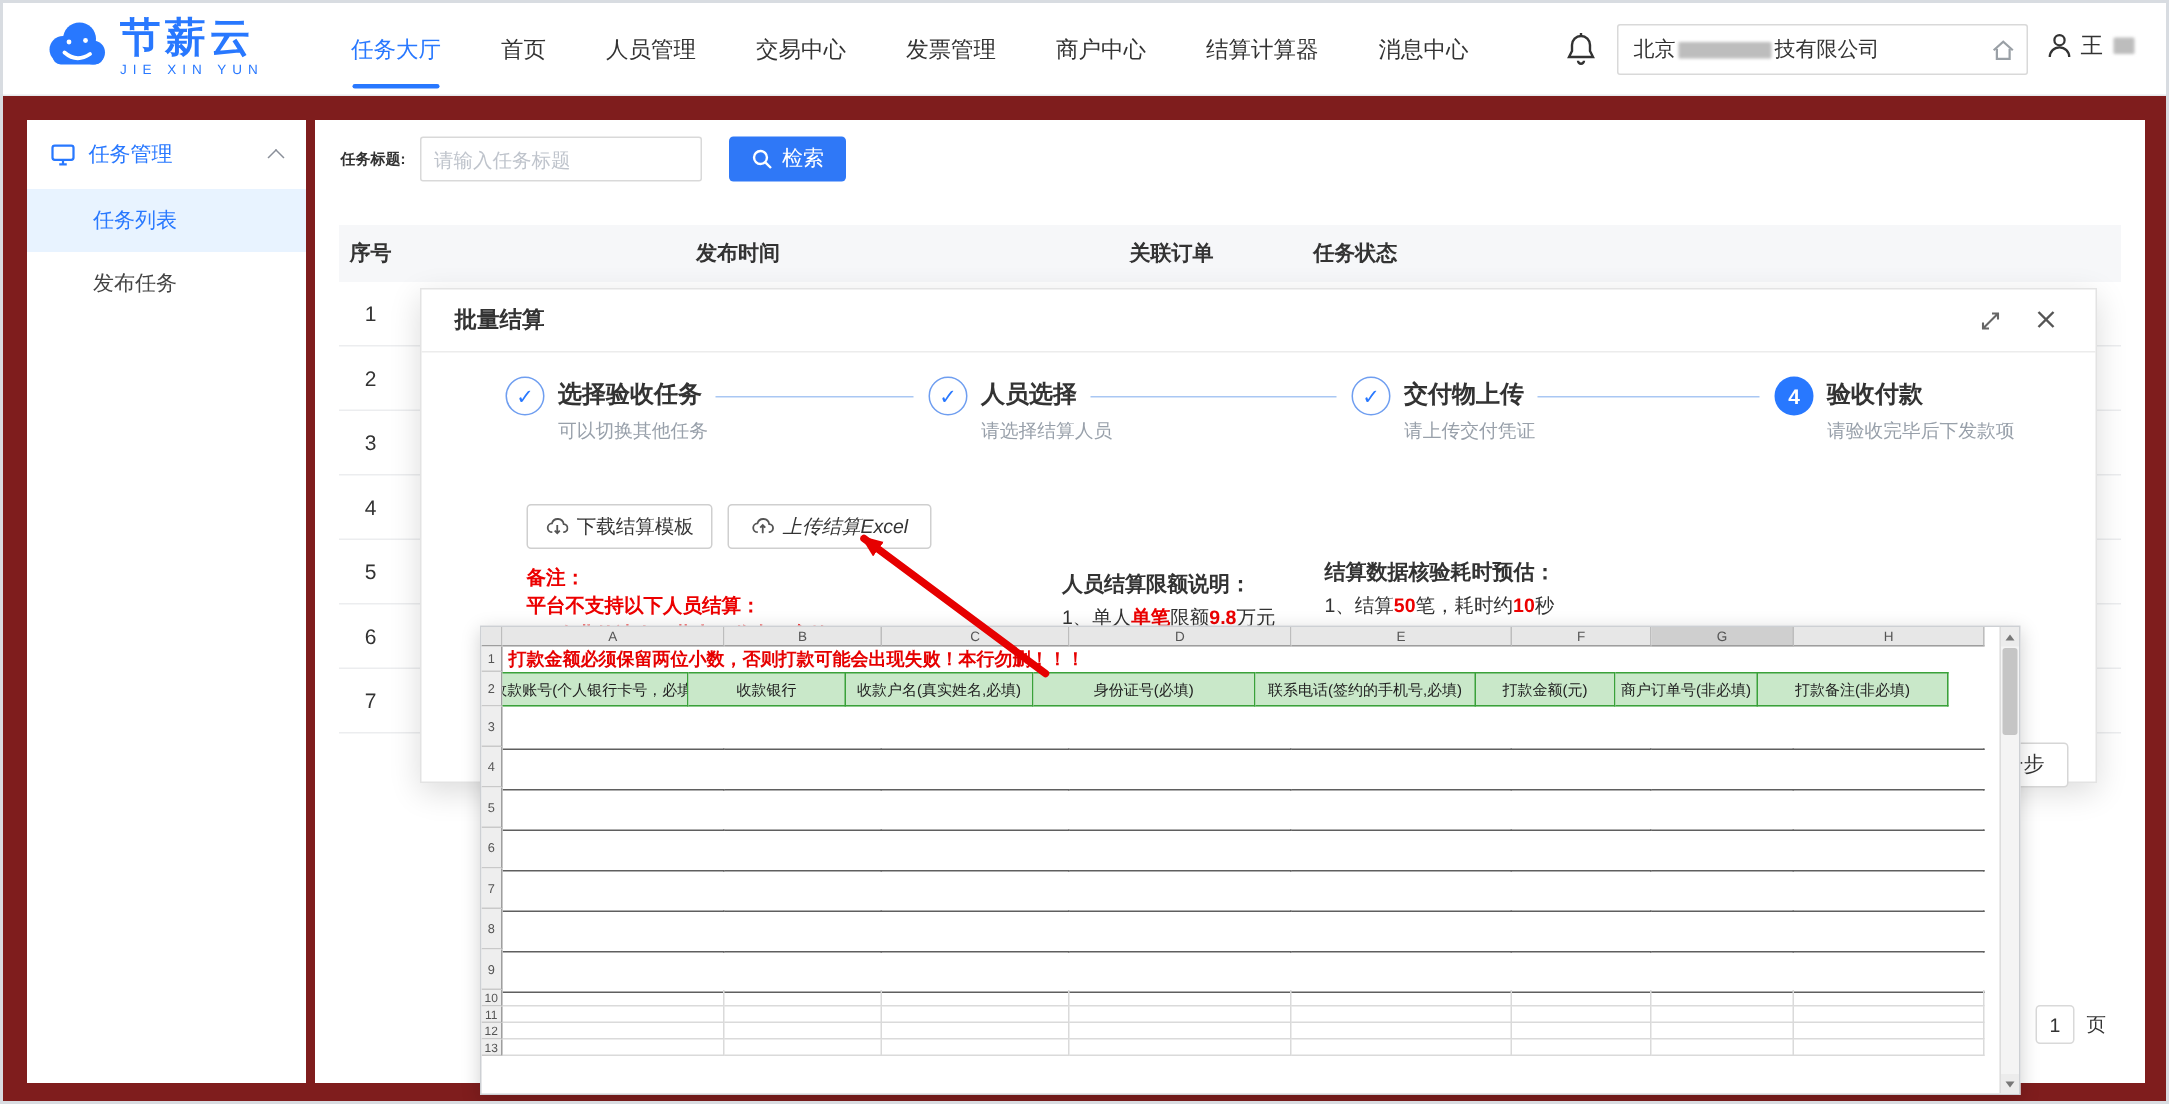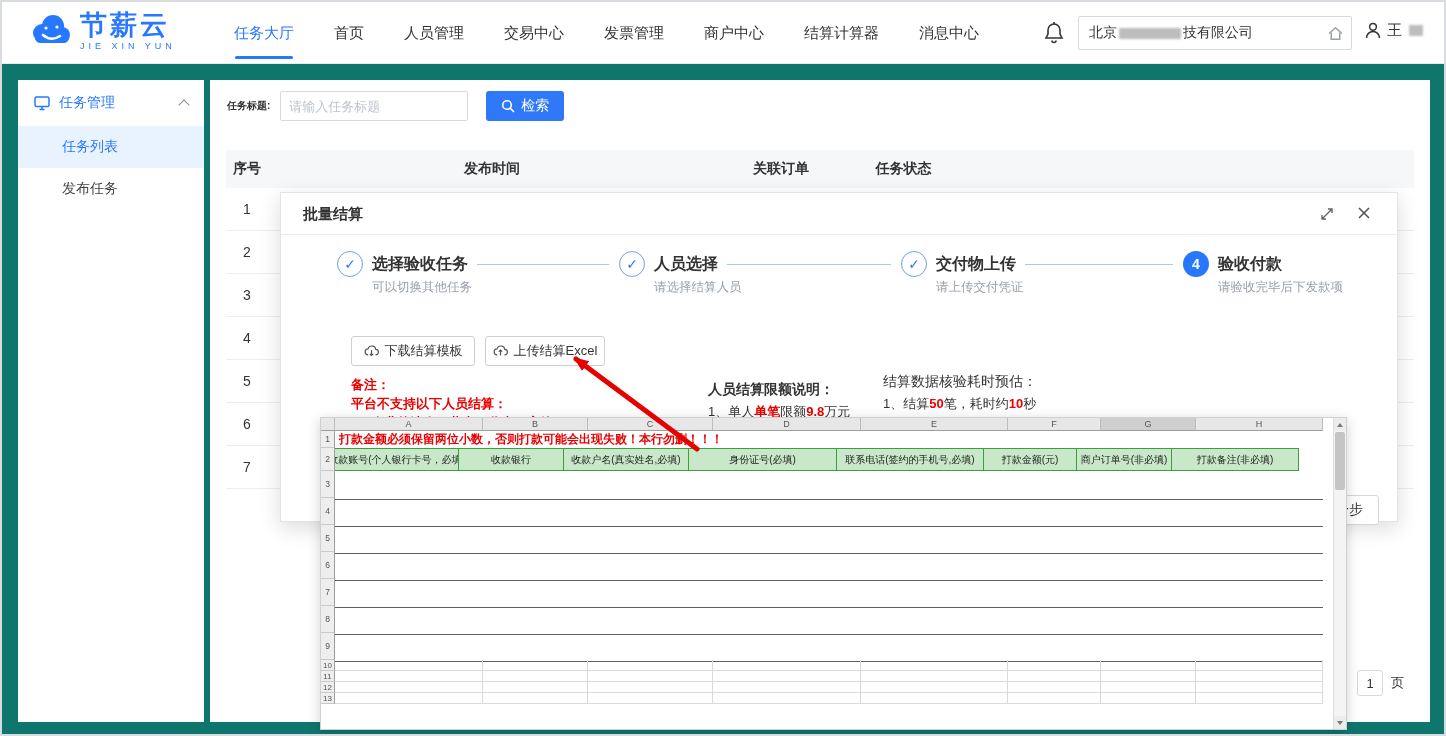--- a/index.html
+++ b/index.html
@@ -1,18 +1,18 @@
 <!DOCTYPE html>
 <html><head>
 <meta charset="utf-8">
 <style>
   *{margin:0;padding:0;box-sizing:border-box;}
   html,body{width:1446px;height:736px;}
   body{font-family:"Liberation Sans","DejaVu Sans",sans-serif;background:#fff;}
-  #root{position:relative;width:1446px;height:736px;background:#0f766e;border:2px solid #d8dce1;overflow:hidden;}
+  #root{position:relative;width:1446px;height:736px;background:#7f1d1d;border:2px solid #d8dce1;overflow:hidden;}
 
   
   .navbar{position:absolute;left:0;top:0;width:100%;height:62px;background:#fff;border-bottom:1px solid #e8eaed;z-index:5;}
   .logo{position:absolute;left:24px;top:9px;display:flex;align-items:center;gap:8px;cursor:pointer;}
   .logo-name{font-size:27px;font-weight:bold;color:#2878ff;letter-spacing:3px;line-height:28px;}
   .logo-tagline{font-size:9px;color:#2878ff;letter-spacing:4px;margin-top:2px;}
   .nav-menu{position:absolute;left:212px;top:0;height:62px;display:flex;align-items:stretch;}
   .nav-item{position:relative;display:flex;align-items:center;padding:0 20px;font-size:15px;color:#333;cursor:pointer;white-space:nowrap;}
   .nav-item.active{color:#2878ff;}
   .nav-underline{position:absolute;left:50%;transform:translateX(-50%);bottom:5px;width:58px;height:3px;background:#2878ff;border-radius:2px;}
@@ -56,28 +56,28 @@
   .stepper{position:absolute;left:0;top:0;width:100%;height:120px;}
   .step{position:absolute;top:58px;display:flex;gap:9px;cursor:pointer;}
   .step-circle{width:26px;height:26px;border-radius:50%;display:flex;align-items:center;justify-content:center;font-size:14px;flex:none;}
   .step-circle.done{border:1px solid #6f9ef0;color:#2878ff;background:#fff;}
   .step-circle.current{background:#2878ff;color:#fff;font-weight:bold;}
   .step-label{font-size:16px;font-weight:600;color:#333;line-height:26px;white-space:nowrap;}
   .step-desc{font-size:12.5px;color:#98a0aa;margin-top:2px;white-space:nowrap;}
   .step-line{position:absolute;top:71px;height:1px;background:#a9c7f3;}
   .tool-btn{position:absolute;top:143px;height:30px;border:1px solid #cfcfcf;border-radius:3px;background:#fff;display:flex;align-items:center;justify-content:center;gap:6px;font-size:13px;color:#333;cursor:pointer;font-family:inherit;}
   .btn-download{left:70px;width:124px;}
-  .btn-upload{left:204px;width:120px;}
+  .btn-upload{left:204px;width:136px;font-style:italic;}
   .note{position:absolute;left:70px;top:182px;color:#ec0000;font-size:13px;line-height:19px;}
   .note .b{font-weight:bold;}
   .limit{position:absolute;left:427px;top:188px;font-size:13px;color:#333;line-height:17px;}
   .limit-title{font-size:14px;font-weight:bold;}
   .limit-line{margin-top:5px;}
   .estimate{position:absolute;left:602px;top:180px;font-size:13px;color:#333;line-height:17px;}
-  .est-title{font-size:14px;font-weight:normal;text-align:right;}
+  .est-title{font-size:14px;font-weight:bold;text-align:right;}
   .est-line{margin-top:5px;}
   .redt{color:#ec0000;font-weight:bold;}
   .next-btn{position:absolute;left:1024px;top:302px;width:74px;height:30px;border:1px solid #d6d6d6;border-radius:3px;background:#fff;font-size:14px;color:#333;display:flex;align-items:center;justify-content:center;cursor:pointer;font-family:inherit;}
 
   
   .excel{position:absolute;left:318px;top:415px;width:1027px;height:313px;background:#fff;z-index:20;border:1px solid #cdd0d4;box-shadow:0 3px 12px rgba(0,0,0,.18);overflow:hidden;}
   .xrow{display:flex;}
   .xl-letters{height:13px;}
   .xl-corner,.xl-letter{background:#e7e7e7;border-right:1px solid #bdbdbd;border-bottom:1px solid #9e9e9e;flex:none;}
   .xl-letter{font-size:9px;color:#555;display:flex;align-items:center;justify-content:center;}

